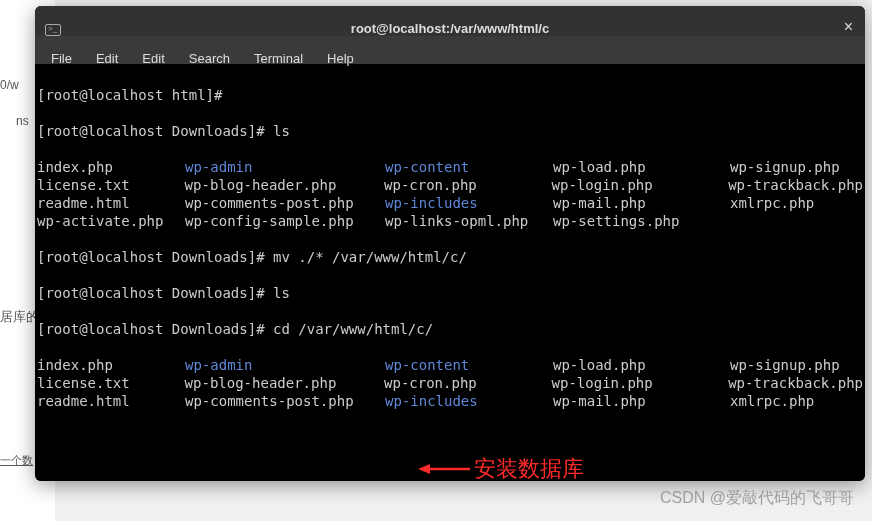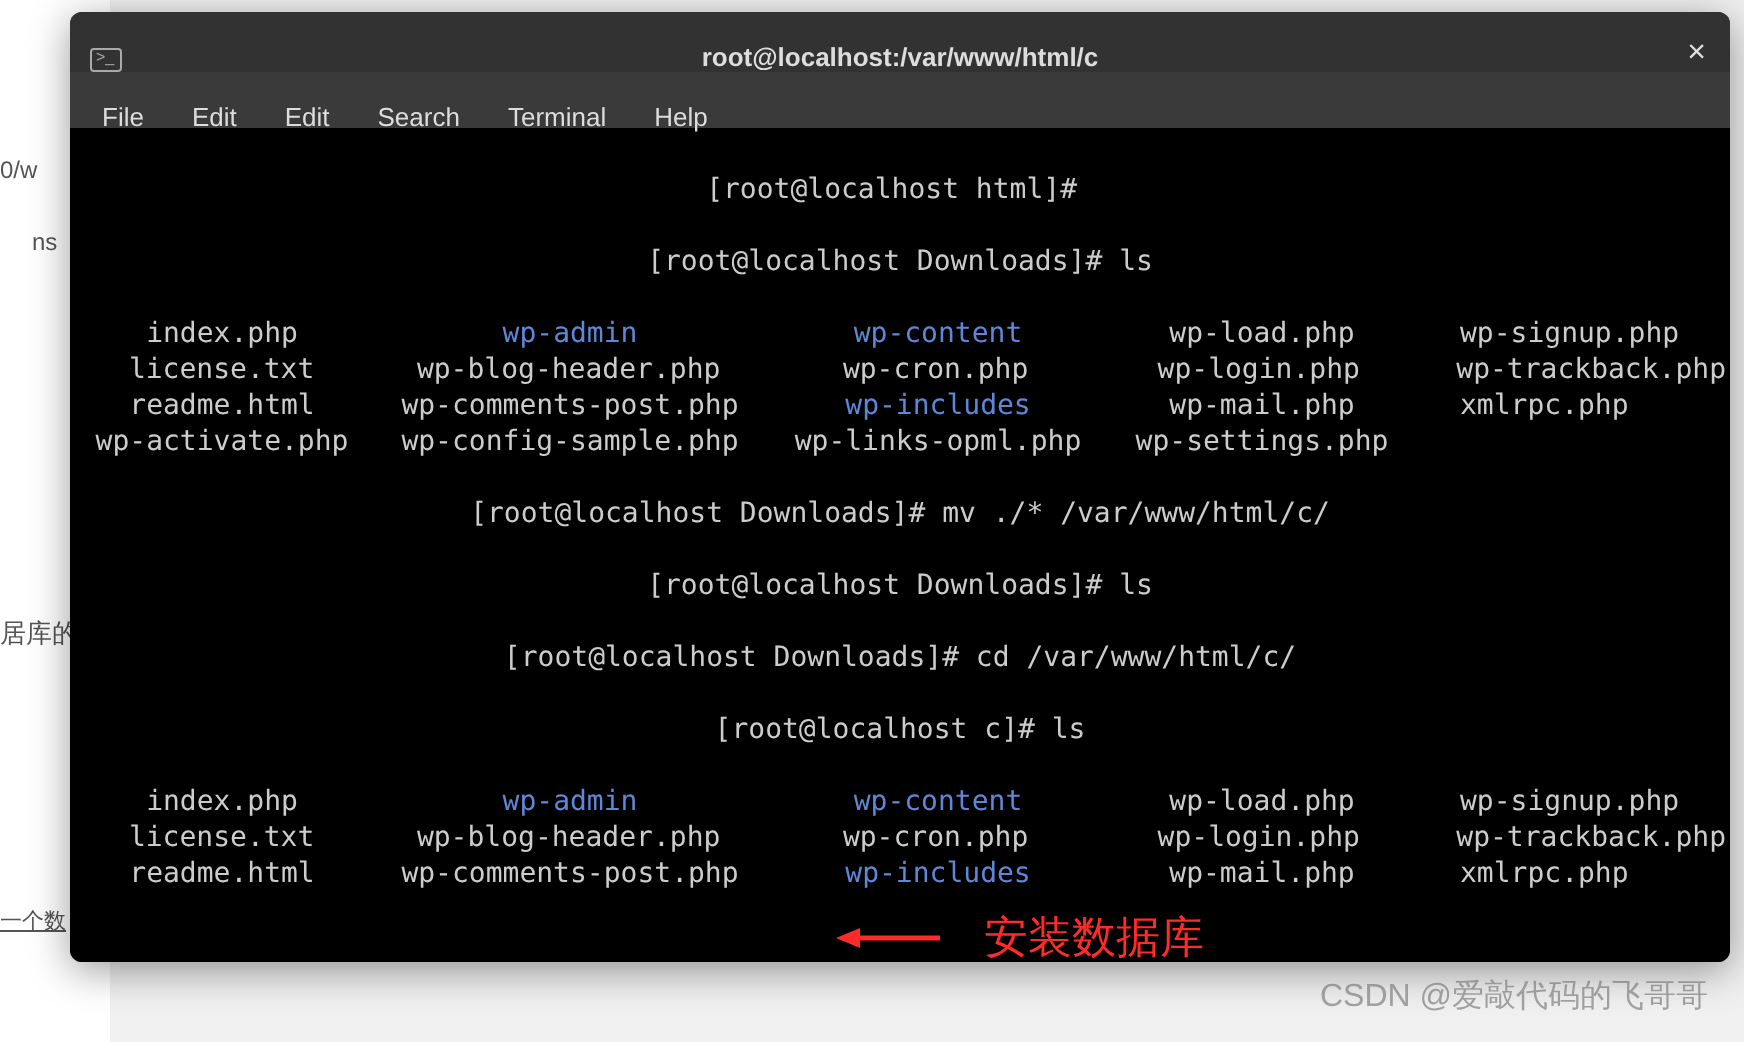--- a/index.html
+++ b/index.html
@@ -85,21 +85,20 @@
     .terminal-body {
       padding: 4px 2px;
       background: #000;
       height: calc(100% - 58px);
       overflow: hidden;
       font-family: "DejaVu Sans Mono", "Liberation Mono", monospace;
       font-size: 14px;
       line-height: 18px;
       white-space: pre;
       color: #ccc;
-      text-align: center;
     }
     .prompt { color: #ccc; }
     .dir-blue { color: #5f87d7; }
     .ls-row { display: flex; }
     .col { display: inline-block; }
     .c1 { width: 148px; }
     .c2 { width: 200px; }
     .c3 { width: 168px; }
     .c4 { width: 156px; }
     .c5 { width: auto; margin-left: 21px; }
@@ -109,21 +108,21 @@
       top: 454px;
       display: flex;
       align-items: center;
       pointer-events: none;
     }
     .arrow-svg { width: 52px; height: 16px; }
     .anno-text {
       color: #ff2a2a;
       font-size: 22px;
       font-family: "SimSun", serif;
-      margin-left: 22px;
+      margin-left: 4px;
     }
     .watermark {
       position: absolute;
       right: 18px;
       bottom: 12px;
       color: rgba(120,120,120,0.65);
       font-size: 16px;
       font-family: sans-serif;
     }
   </style>
@@ -151,21 +150,20 @@
     <div class="menu-item">Terminal</div>
     <div class="menu-item">Help</div>
   </div>
   <div class="terminal-body">
 <div class="prompt">[root@localhost html]# </div>
 <div class="prompt">[root@localhost Downloads]# ls</div>
 <div><div class="ls-row"><span class="col c1">index.php</span><span class="col c2 dir-blue">wp-admin</span><span class="col c3 dir-blue">wp-content</span><span class="col c4">wp-load.php</span><span class="col c5">wp-signup.php</span></div><div class="ls-row"><span class="col c1">license.txt</span><span class="col c2">wp-blog-header.php</span><span class="col c3">wp-cron.php</span><span class="col c4">wp-login.php</span><span class="col c5">wp-trackback.php</span></div><div class="ls-row"><span class="col c1">readme.html</span><span class="col c2">wp-comments-post.php</span><span class="col c3 dir-blue">wp-includes</span><span class="col c4">wp-mail.php</span><span class="col c5">xmlrpc.php</span></div><div class="ls-row"><span class="col c1">wp-activate.php</span><span class="col c2">wp-config-sample.php</span><span class="col c3">wp-links-opml.php</span><span class="col c4">wp-settings.php</span><span class="col c5"></span></div></div>
 <div class="prompt">[root@localhost Downloads]# mv ./* /var/www/html/c/</div>
 <div class="prompt">[root@localhost Downloads]# ls</div>
 <div class="prompt">[root@localhost Downloads]# cd /var/www/html/c/</div>
-<div class="prompt">[root@localhost c]# ls</div>
 <div><div class="ls-row"><span class="col c1">index.php</span><span class="col c2 dir-blue">wp-admin</span><span class="col c3 dir-blue">wp-content</span><span class="col c4">wp-load.php</span><span class="col c5">wp-signup.php</span></div><div class="ls-row"><span class="col c1">license.txt</span><span class="col c2">wp-blog-header.php</span><span class="col c3">wp-cron.php</span><span class="col c4">wp-login.php</span><span class="col c5">wp-trackback.php</span></div><div class="ls-row"><span class="col c1">readme.html</span><span class="col c2">wp-comments-post.php</span><span class="col c3 dir-blue">wp-includes</span><span class="col c4">wp-mail.php</span><span class="col c5">xmlrpc.php</span></div></div>
 
 
 
 
   </div>
 </div>
 
 <div class="arrow-anno">
   <svg class="arrow-svg" viewBox="0 0 52 16">

